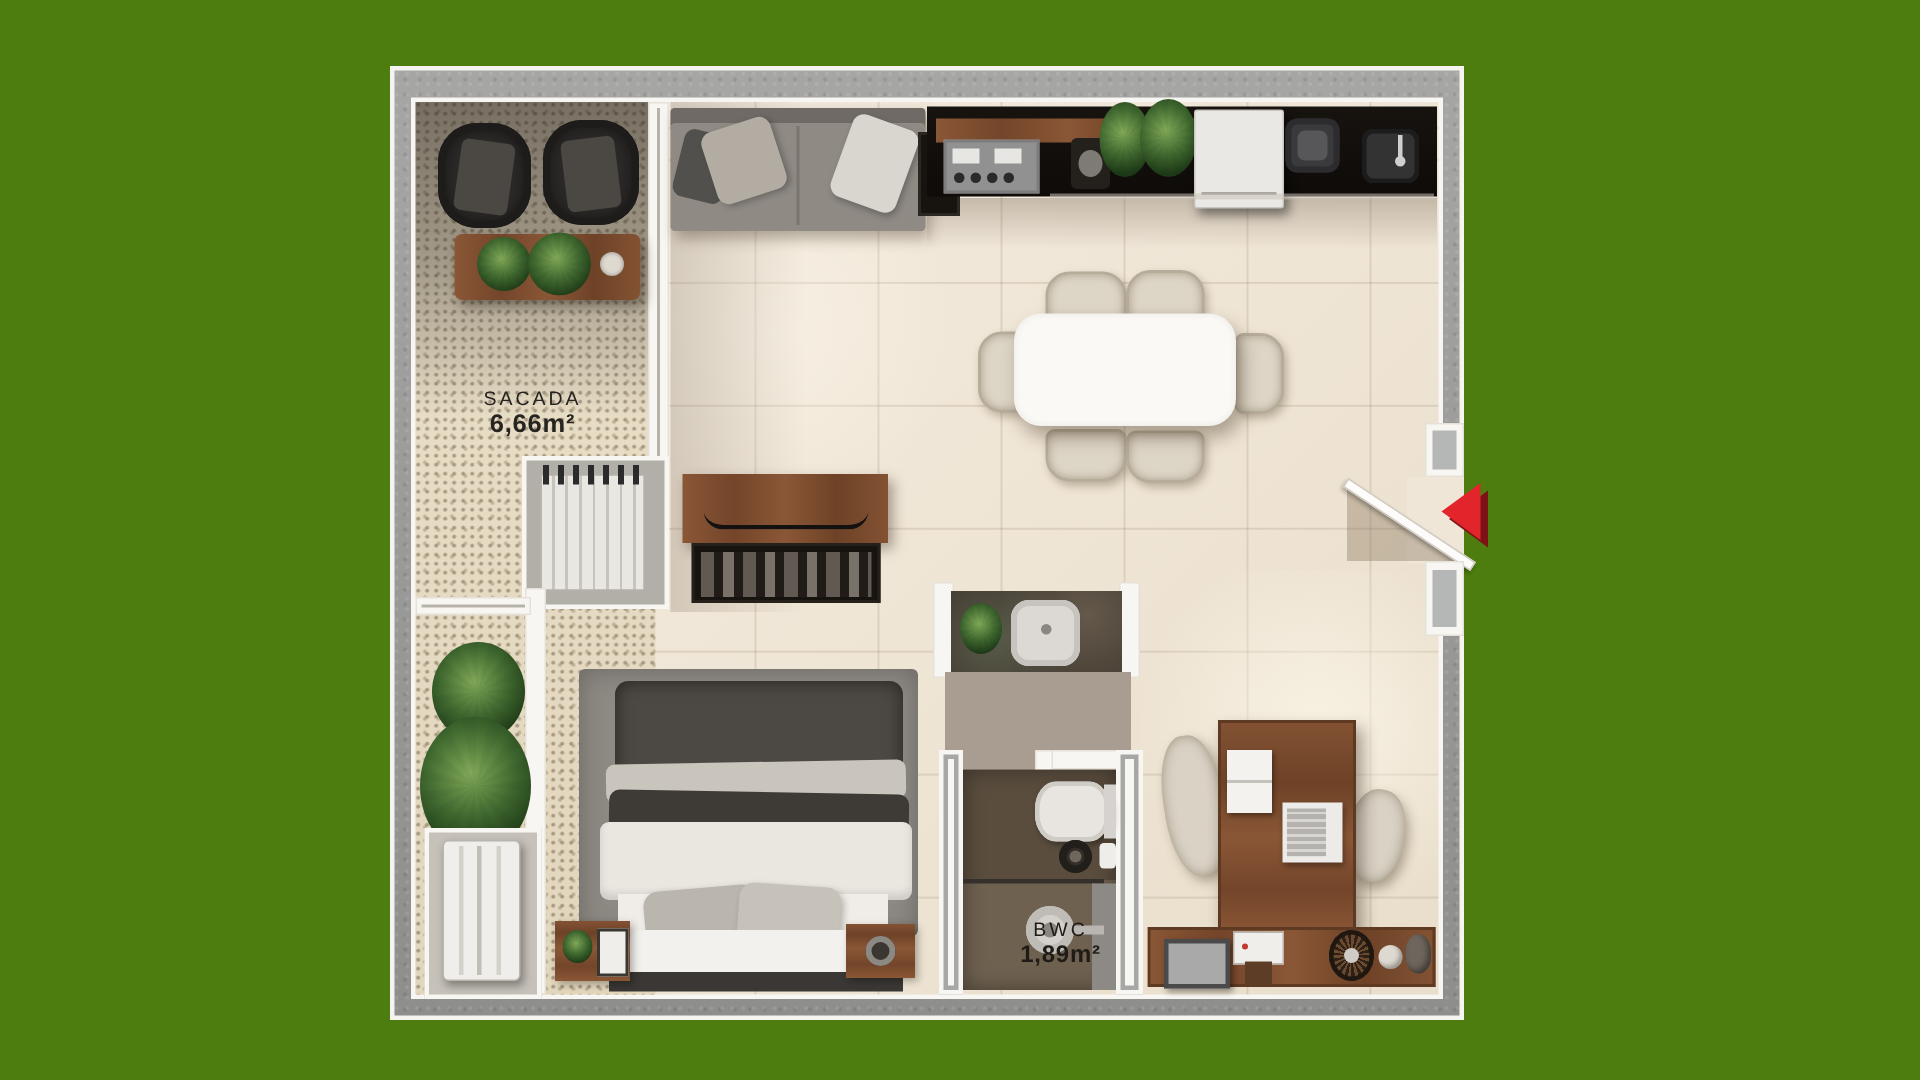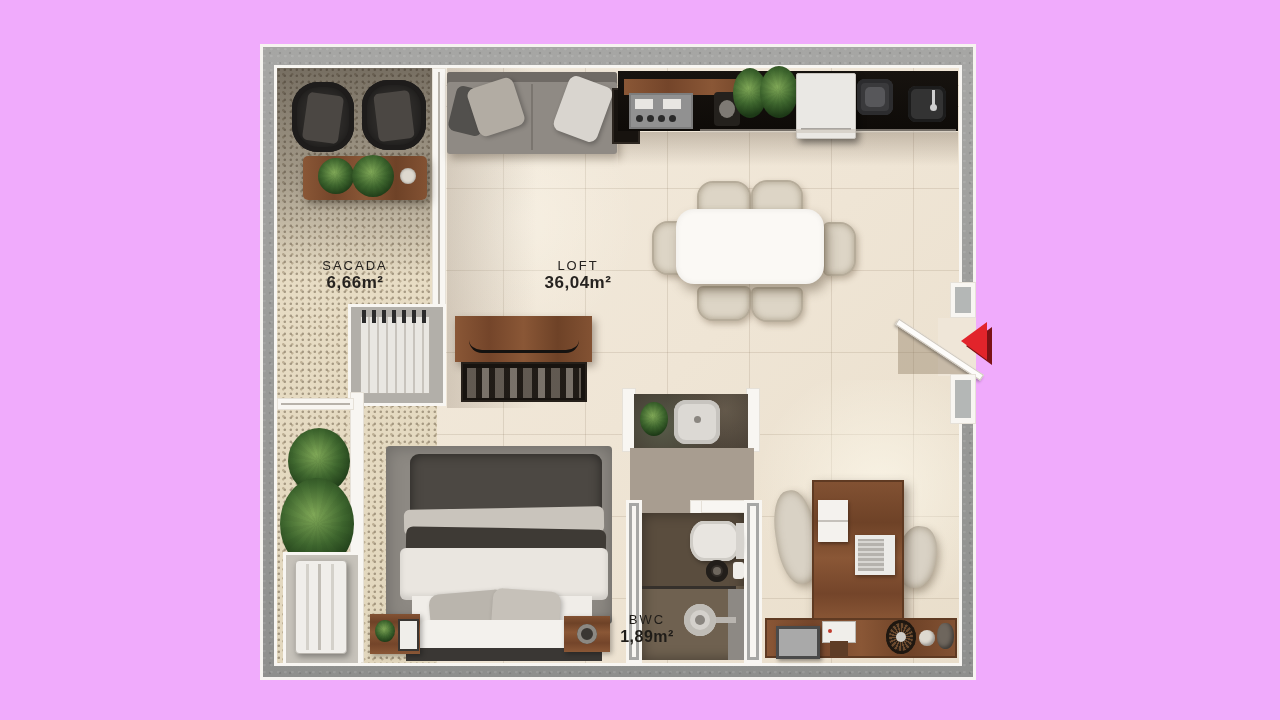--- a/index.html
+++ b/index.html
@@ -1,18 +1,18 @@
 <!DOCTYPE html>
 <html><head>
 <meta charset="utf-8">
 <style>
   html,body{margin:0;padding:0;background:#000;}
   body{width:1280px;height:720px;overflow:hidden;font-family:"Liberation Sans",sans-serif;}
   .a{position:absolute;}
-  .stage{position:relative;width:1280px;height:720px;background:#f0abfc;}
+  .stage{position:relative;width:1280px;height:720px;background:#4d7c0f;}
   .group{position:absolute;inset:0;}
   .wall{background:#f8f6f2;box-shadow:inset 0 0 0 1px #e6e1d8;}
   .concrete{background:
     radial-gradient(circle at 20% 30%, rgba(255,255,255,.10) 0 1px, transparent 1.6px),
     radial-gradient(circle at 70% 60%, rgba(0,0,0,.10) 0 1px, transparent 1.6px),
     linear-gradient(180deg,#a6a6a4,#8e8f8d);
     background-size:7px 7px,10px 10px,100% 100%;}
   .tiles{background:
     repeating-linear-gradient(90deg, rgba(120,100,75,.16) 0 1px, transparent 1px 82px),
     repeating-linear-gradient(0deg, rgba(120,100,75,.16) 0 1px, transparent 1px 82px),
@@ -137,24 +137,20 @@
     <div class="a cream-chair" style="left:823px;top:222px;width:29px;height:50px;border-radius:6px 16px 16px 6px;"></div>
     <div class="a" style="left:676px;top:209px;width:148px;height:75px;background:#fbf9f5;border-radius:18px;box-shadow:4px 7px 12px rgba(70,55,35,.4), inset 0 0 6px rgba(0,0,0,.07);"></div>
 
     <div class="a wood" style="left:455px;top:316px;width:137px;height:46px;box-shadow:3px 4px 8px rgba(50,38,26,.4);">
       <div class="a" style="left:14px;top:24px;width:110px;height:10px;border-bottom:3px solid #141210;border-radius:0 0 55px 55px;"></div>
     </div>
     <div class="a" style="left:461px;top:362px;width:126px;height:40px;background:#17130f;box-shadow:inset 0 0 0 2px #26201a;">
       <div class="a" style="left:6px;top:6px;width:114px;height:30px;background:repeating-linear-gradient(90deg,#6e665d 0 9px,#221d18 9px 15px,#8a8279 15px 22px,#221d18 22px 28px);opacity:.85;"></div>
     </div>
 
-    <div class="a label" style="left:520px;top:258px;width:116px;">
-      <div class="nm">LOFT</div>
-      <div class="ar">36,04m²</div>
-    </div>
   </div>
 
   <div class="group">
     <div class="a" style="left:386px;top:446px;width:226px;height:178px;background:#8d8983;border-radius:4px;box-shadow:inset 0 0 18px rgba(0,0,0,.25);"></div>
     <div class="a" style="left:410px;top:454px;width:192px;height:96px;background:#4c4843;border-radius:9px;box-shadow:inset 0 0 12px rgba(0,0,0,.5);"></div>
     <div class="a" style="left:404px;top:508px;width:200px;height:26px;background:#c9c4bc;border-radius:6px;transform:rotate(-1deg);"></div>
     <div class="a" style="left:406px;top:528px;width:200px;height:28px;background:#3e3a35;border-radius:7px;transform:rotate(1deg);"></div>
     <div class="a" style="left:400px;top:548px;width:208px;height:52px;background:#eae6e0;border-radius:6px;box-shadow:inset 0 -4px 6px rgba(0,0,0,.12);"></div>
     <div class="a" style="left:412px;top:596px;width:180px;height:58px;background:#f0ede8;"></div>
     <div class="a" style="left:430px;top:592px;width:76px;height:46px;background:#bab5ad;border-radius:10px;transform:rotate(-5deg);box-shadow:2px 2px 5px rgba(0,0,0,.25);"></div>
@@ -193,21 +189,21 @@
     <div class="a" style="left:706px;top:560px;width:22px;height:22px;border-radius:50%;background:#332e29;box-shadow:inset 0 0 0 5px #221e1a;">
       <div class="a" style="left:7px;top:7px;width:8px;height:8px;border-radius:50%;background:#6e675e;"></div>
     </div>
     <div class="a" style="left:733px;top:562px;width:11px;height:17px;background:#efedе9;background:#efede9;border-radius:3px;"></div>
     <div class="a" style="left:642px;top:586px;width:94px;height:3px;background:#35302b;"></div>
     <div class="a" style="left:728px;top:589px;width:16px;height:71px;background:#8d8984;"></div>
     <div class="a" style="left:702px;top:617px;width:34px;height:6px;background:#b9b5b0;"></div>
     <div class="a" style="left:684px;top:604px;width:32px;height:32px;border-radius:50%;background:#d4d1cc;box-shadow:inset 0 0 0 6px #bfbcb6;">
       <div class="a" style="left:11px;top:11px;width:10px;height:10px;border-radius:50%;background:#8a8680;"></div>
     </div>
-    <div class="a label" style="left:610px;top:612px;width:74px;color:#1f1c18;">
+    <div class="a label" style="left:670px;top:612px;width:74px;color:#1f1c18;">
       <div class="nm" style="font-size:13px;letter-spacing:2px;">BWC</div>
       <div class="ar" style="font-size:16px;">1,89m²</div>
     </div>
   </div>
 
   <div class="group">
     <div class="a" style="left:776px;top:490px;width:40px;height:94px;background:#d9d2c5;border-radius:45%;transform:rotate(-9deg);box-shadow:inset 0 0 8px rgba(120,105,80,.6), 3px 4px 8px rgba(70,55,35,.4);"></div>
     <div class="a" style="left:898px;top:526px;width:38px;height:62px;background:#d9d2c5;border-radius:45%;transform:rotate(10deg);box-shadow:inset 0 0 8px rgba(120,105,80,.6), 3px 4px 8px rgba(70,55,35,.4);"></div>
     <div class="a" style="left:812px;top:480px;width:92px;height:142px;background:linear-gradient(0deg,#8a5736,#74452a 20%,#8a5736 45%,#6e4227 70%,#835233);box-shadow:4px 5px 10px rgba(60,45,30,.45), inset 0 0 0 2px #5f3a22;"></div>
     <div class="a" style="left:818px;top:500px;width:30px;height:42px;background:#f4f2ee;box-shadow:1px 2px 3px rgba(0,0,0,.35);">

